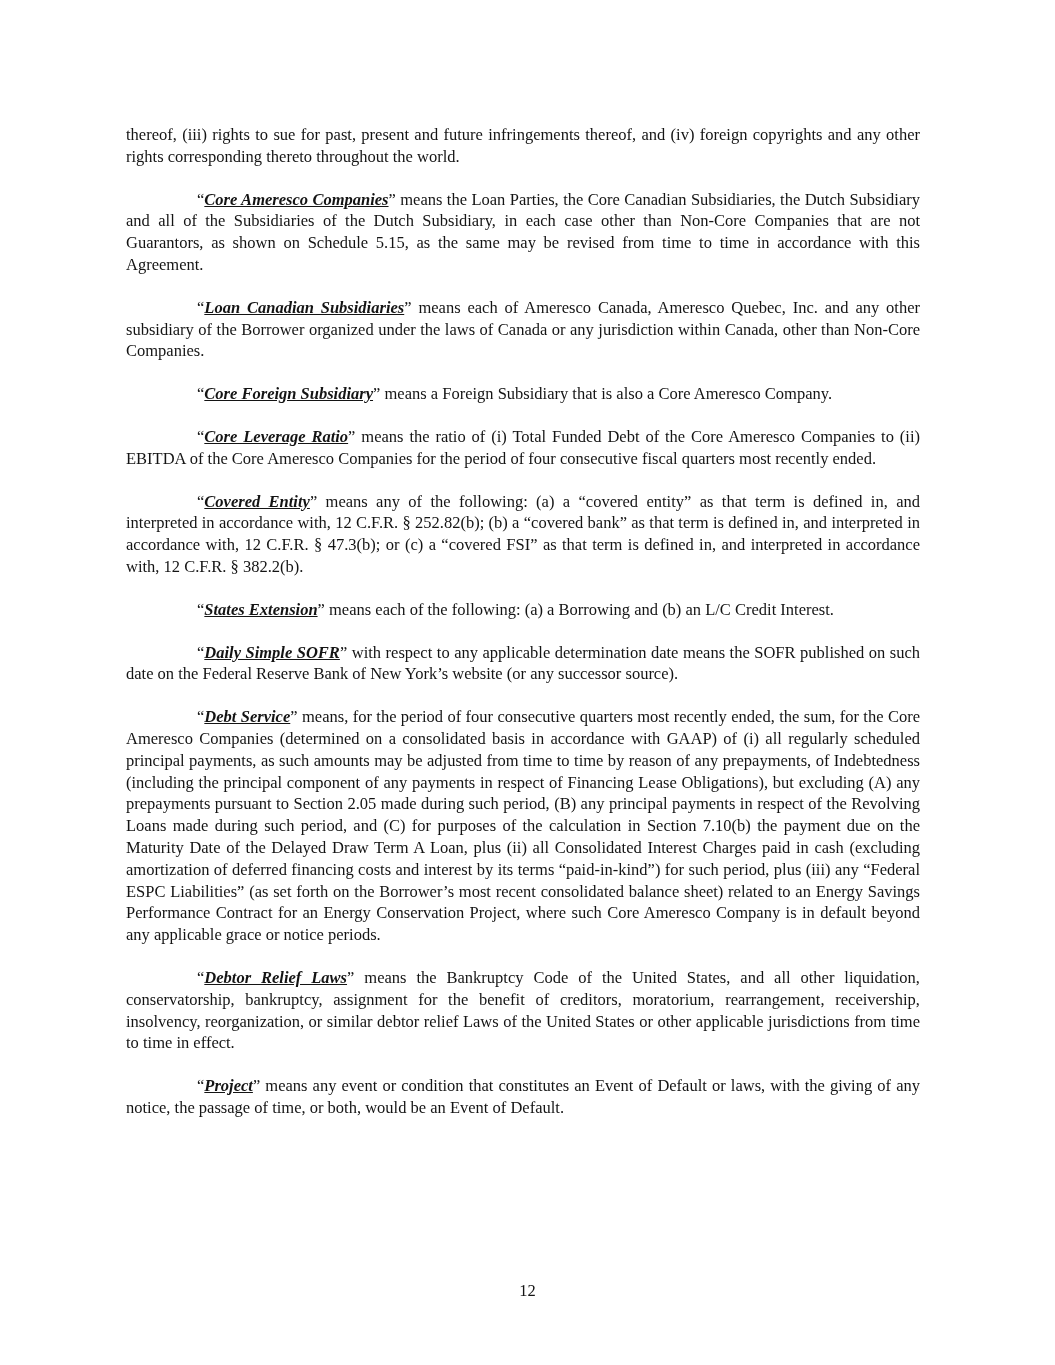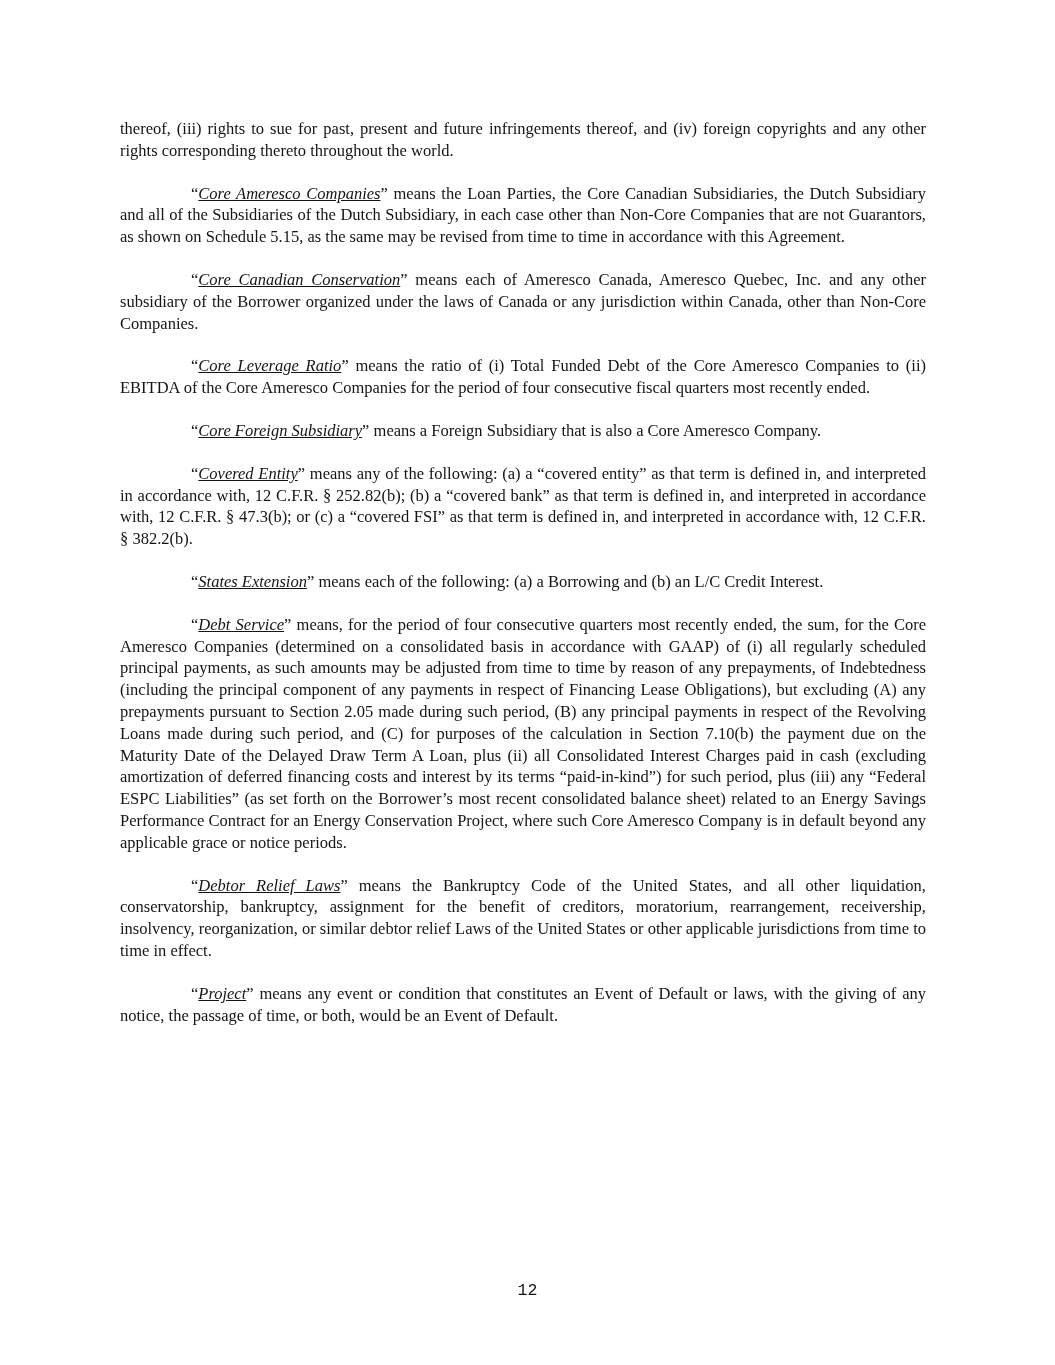--- a/index.html
+++ b/index.html
@@ -19,55 +19,55 @@
   .content {
     position: absolute;
     left: 114px;
     top: 112px;
     width: 818px;
     font-size: 16.5px;
     line-height: 21.8px;
     text-align: justify;
   }
   p.para {
-    margin: 6px;
+    margin: 12px;
   }
   p.para + p.para {
     margin-top: 21px;
   }
   p.para.indent {
     text-indent: 71px;
   }
   .term {
-    font-weight: normal;
+    font-weight: bold;
     font-style: italic;
     text-decoration: underline;
   }
   .ref {
   }
   .footer {
     position: absolute;
     left: 0;
     top: 1281px;
     width: 100%;
     text-align: center;
     font-size: 16.5px;
-    font-family: Liberation Mono, monospace;
   }
 </style>
 </head>
 <body>
 
 <div class="page">
   <div class="content">
       <p class="para"><span>thereof, (iii) rights to sue for past, present and future infringements thereof, and (iv) foreign copyrights and any other rights corresponding thereto throughout the world.</span></p>
       <p class="para indent"><span>“</span><span class="term">Core Ameresco Companies</span><span>” means the Loan Parties, the Core Canadian Subsidiaries, the Dutch Subsidiary and all of the Subsidiaries of the Dutch Subsidiary, in each case other than Non-Core Companies that are not Guarantors, as shown on </span><span class="ref">Schedule 5.15</span><span>, as the same may be revised from time to time in accordance with this Agreement.</span></p>
-      <p class="para indent"><span>“</span><span class="term">Core Canadian Conservation</span><span>” means each of Ameresco Canada, Ameresco Quebec, Inc. and any other subsidiary of the Borrower organized under the laws of Canada or any jurisdiction within Canada, other than Non-Core Companies.</span></p>
+      <p class="para indent"><span>“</span><span class="term">Loan Canadian Subsidiaries</span><span>” means each of Ameresco Canada, Ameresco Quebec, Inc. and any other subsidiary of the Borrower organized under the laws of Canada or any jurisdiction within Canada, other than Non-Core Companies.</span></p>
+      <p class="para indent"><span>“</span><span class="term">Core Foreign Subsidiary</span><span>” means a Foreign Subsidiary that is also a Core Ameresco Company.</span></p>
       <p class="para indent"><span>“</span><span class="term">Core Leverage Ratio</span><span>” means the ratio of (i) Total Funded Debt of the Core Ameresco Companies to (ii) EBITDA of the Core Ameresco Companies for the period of four consecutive fiscal quarters most recently ended.</span></p>
-      <p class="para indent"><span>“</span><span class="term">Core Foreign Subsidiary</span><span>” means a Foreign Subsidiary that is also a Core Ameresco Company.</span></p>
       <p class="para indent"><span>“</span><span class="term">Covered Entity</span><span>” means any of the following:  (a) a “covered entity” as that term is defined in, and interpreted in accordance with, 12 C.F.R. § 252.82(b); (b) a “covered bank” as that term is defined in, and interpreted in accordance with, 12 C.F.R. § 47.3(b); or (c) a “covered FSI” as that term is defined in, and interpreted in accordance with, 12 C.F.R. § 382.2(b).</span></p>
       <p class="para indent"><span>“</span><span class="term">States Extension</span><span>” means each of the following: (a) a Borrowing and (b) an L/C Credit Interest.</span></p>
+      <p class="para indent"><span>“</span><span class="term">Daily Simple SOFR</span><span>” with respect to any applicable determination date means the SOFR published on such date on the Federal Reserve Bank of New York’s website (or any successor source).</span></p>
       <p class="para indent"><span>“</span><span class="term">Debt Service</span><span>” means, for the period of four consecutive quarters most recently ended, the sum, for the Core Ameresco Companies (determined on a consolidated basis in accordance with GAAP) of (i) all regularly scheduled principal payments, as such amounts may be adjusted from time to time by reason of any prepayments, of Indebtedness (including the principal component of any payments in respect of Financing Lease Obligations), but excluding (A) any prepayments pursuant to </span><span class="ref">Section 2.05</span><span> made during such period, (B) any principal payments in respect of the Revolving Loans made during such period, and (C) for purposes of the calculation in </span><span class="ref">Section 7.10(b)</span><span> the payment due on the Maturity Date of the Delayed Draw Term A Loan, plus (ii) all Consolidated Interest Charges paid in cash (excluding amortization of deferred financing costs and interest by its terms “paid-in-kind”) for such period, plus (iii) any “Federal ESPC Liabilities” (as set forth on the Borrower’s most recent consolidated balance sheet) related to an Energy Savings Performance Contract for an Energy Conservation Project, where such Core Ameresco Company is in default beyond any applicable grace or notice periods.</span></p>
       <p class="para indent"><span>“</span><span class="term">Debtor Relief Laws</span><span>” means the Bankruptcy Code of the United States, and all other liquidation, conservatorship, bankruptcy, assignment for the benefit of creditors, moratorium, rearrangement, receivership, insolvency, reorganization, or similar debtor relief Laws of the United States or other applicable jurisdictions from time to time in effect.</span></p>
       <p class="para indent"><span>“</span><span class="term">Project</span><span>” means any event or condition that constitutes an Event of Default or laws, with the giving of any notice, the passage of time, or both, would be an Event of Default.</span></p>
     </div>
   <div class="footer">12</div>
 </div>
 
 </body></html>

